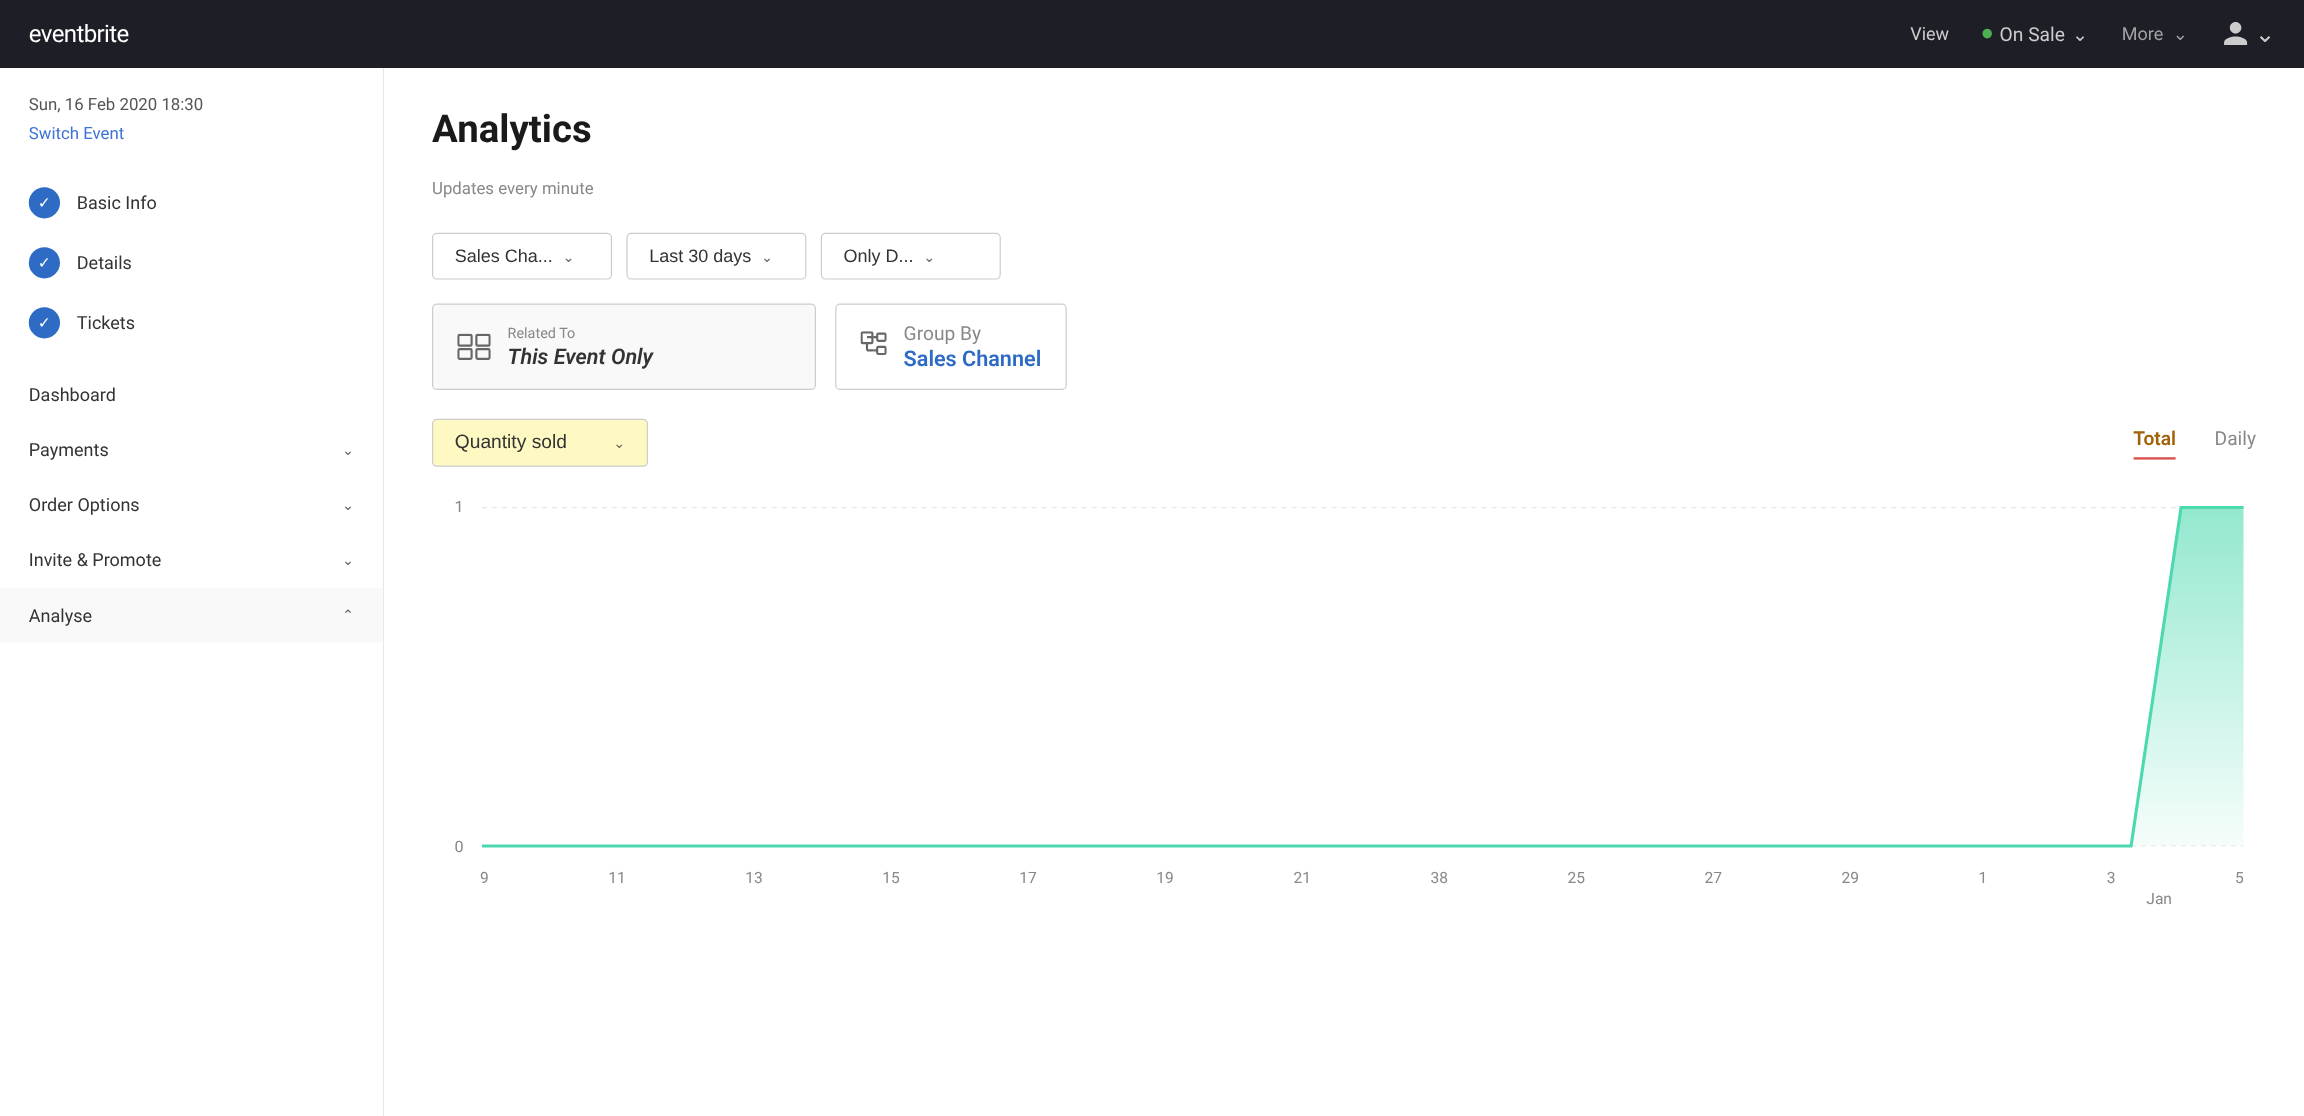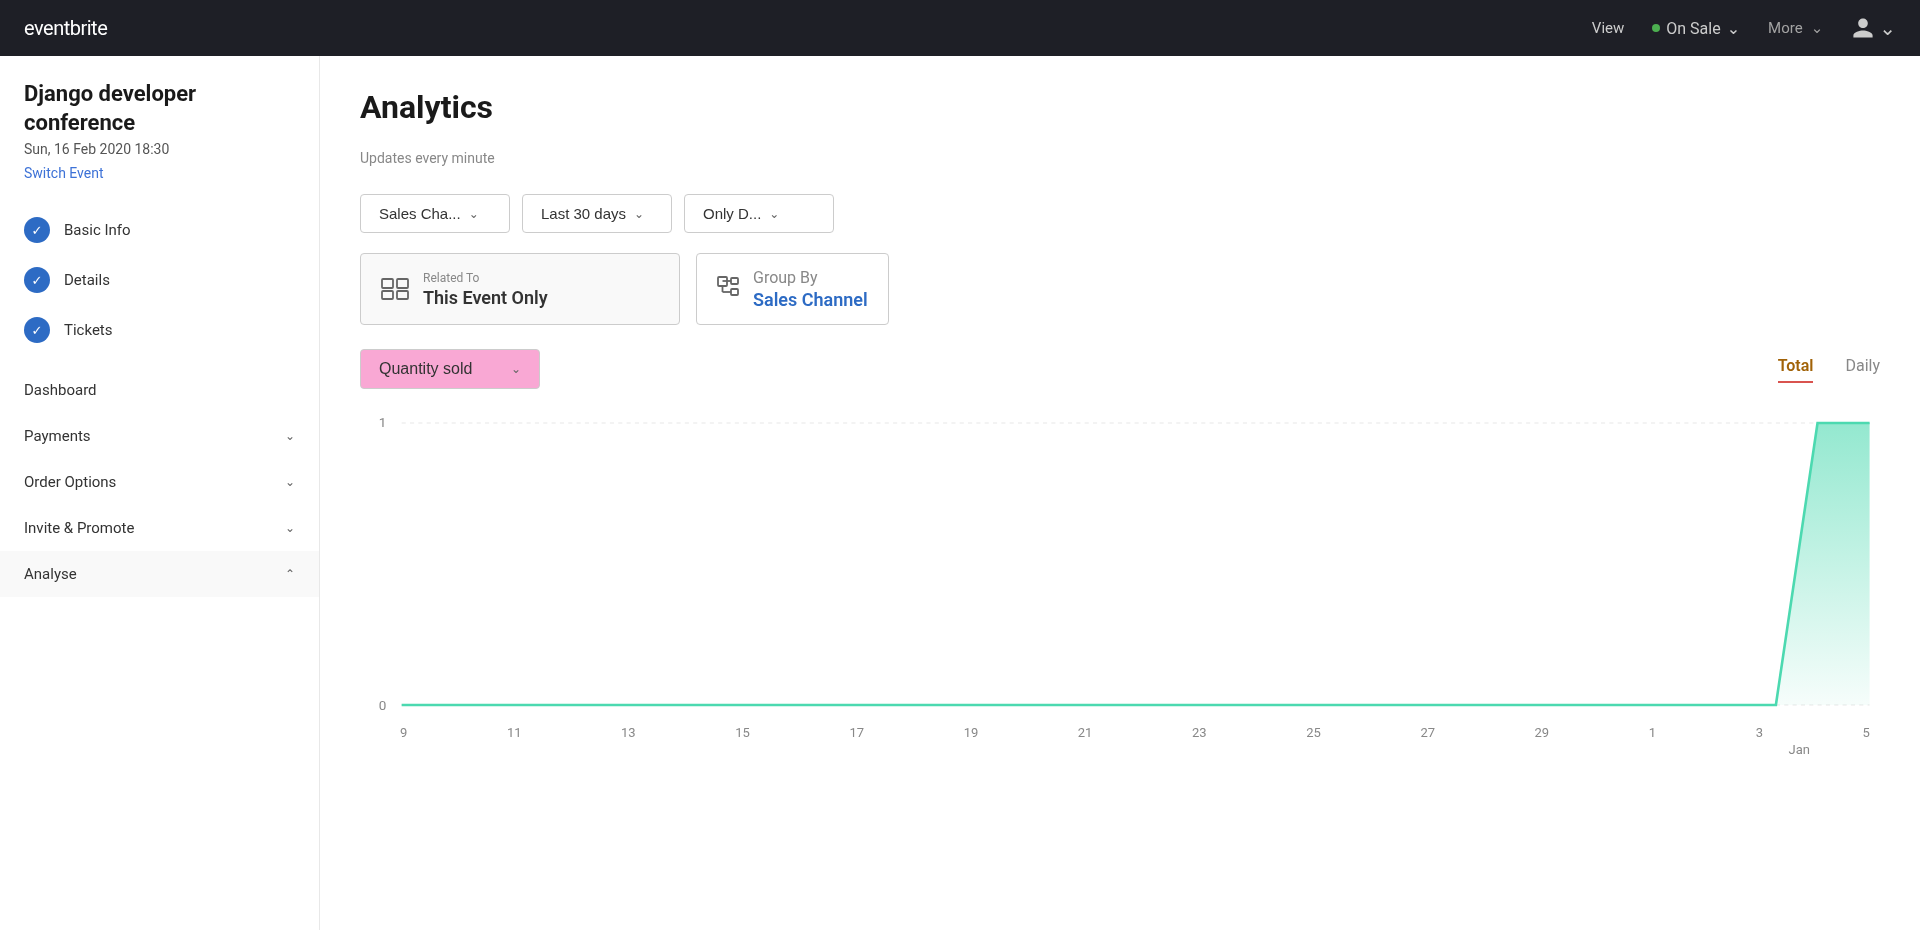--- a/index.html
+++ b/index.html
@@ -220,20 +220,21 @@
     }
     .related-label {
       font-size: 12px;
       color: #888;
       margin-bottom: 2px;
     }
     .related-value {
       font-size: 18px;
       font-weight: 600;
       color: #333;
+      font-style: italic;
     }
     .group-by-box {
       display: flex;
       align-items: center;
       gap: 14px;
       padding: 14px 20px;
       border: 1.5px solid #ccc;
       border-radius: 4px;
       background: #fff;
       cursor: pointer;
@@ -260,21 +261,21 @@
       justify-content: space-between;
       margin-bottom: 8px;
     }
     .metric-dropdown {
       display: flex;
       align-items: center;
       gap: 8px;
       padding: 10px 18px;
       border: 1.5px solid #ccc;
       border-radius: 4px;
-      background: #f9a8d4;
+      background: #fef9c3;
       font-size: 16px;
       color: #333;
       cursor: pointer;
       min-width: 180px;
     }
     .view-tabs {
       display: flex;
       gap: 32px;
     }
     .view-tab {
@@ -322,21 +323,20 @@
           <path d="M12 12c2.7 0 4.8-2.1 4.8-4.8S14.7 2.4 12 2.4 7.2 4.5 7.2 7.2 9.3 12 12 12zm0 2.4c-3.2 0-9.6 1.6-9.6 4.8v2.4h19.2v-2.4c0-3.2-6.4-4.8-9.6-4.8z"></path>
         </svg>
       <span>⌄</span>
     </span>
   </div>
 </nav>
 
 <div class="layout">
 
   <aside class="sidebar">
-    <div class="sidebar-event-name">Django developer conference</div>
     <div class="sidebar-event-date">Sun, 16 Feb 2020 18:30</div>
     <a class="sidebar-switch-event">Switch Event</a>
 
     <div class="sidebar-item">
       <span class="sidebar-check">✓</span>
       <span>Basic Info</span>
     </div>
     <div class="sidebar-item">
       <span class="sidebar-check">✓</span>
       <span>Details</span>
@@ -460,21 +460,21 @@
     </div>
 
     <div style="display:flex; padding-left: 40px; padding-right: 10px; justify-content: space-between; font-size: 13px; color: #888;">
       <span>9</span>
       <span>11</span>
       <span>13</span>
       <span>15</span>
       <span>17</span>
       <span>19</span>
       <span>21</span>
-      <span>23</span>
+      <span>38</span>
       <span>25</span>
       <span>27</span>
       <span>29</span>
       <span>1</span>
       <span>3</span>
       <span>5</span>
     </div>
     <div style="display:flex; padding-left: 40px; padding-right: 10px; justify-content: flex-end; font-size: 13px; color: #888; margin-top: 2px;">
       <span style="margin-right: 60px;">Jan</span>
     </div>

